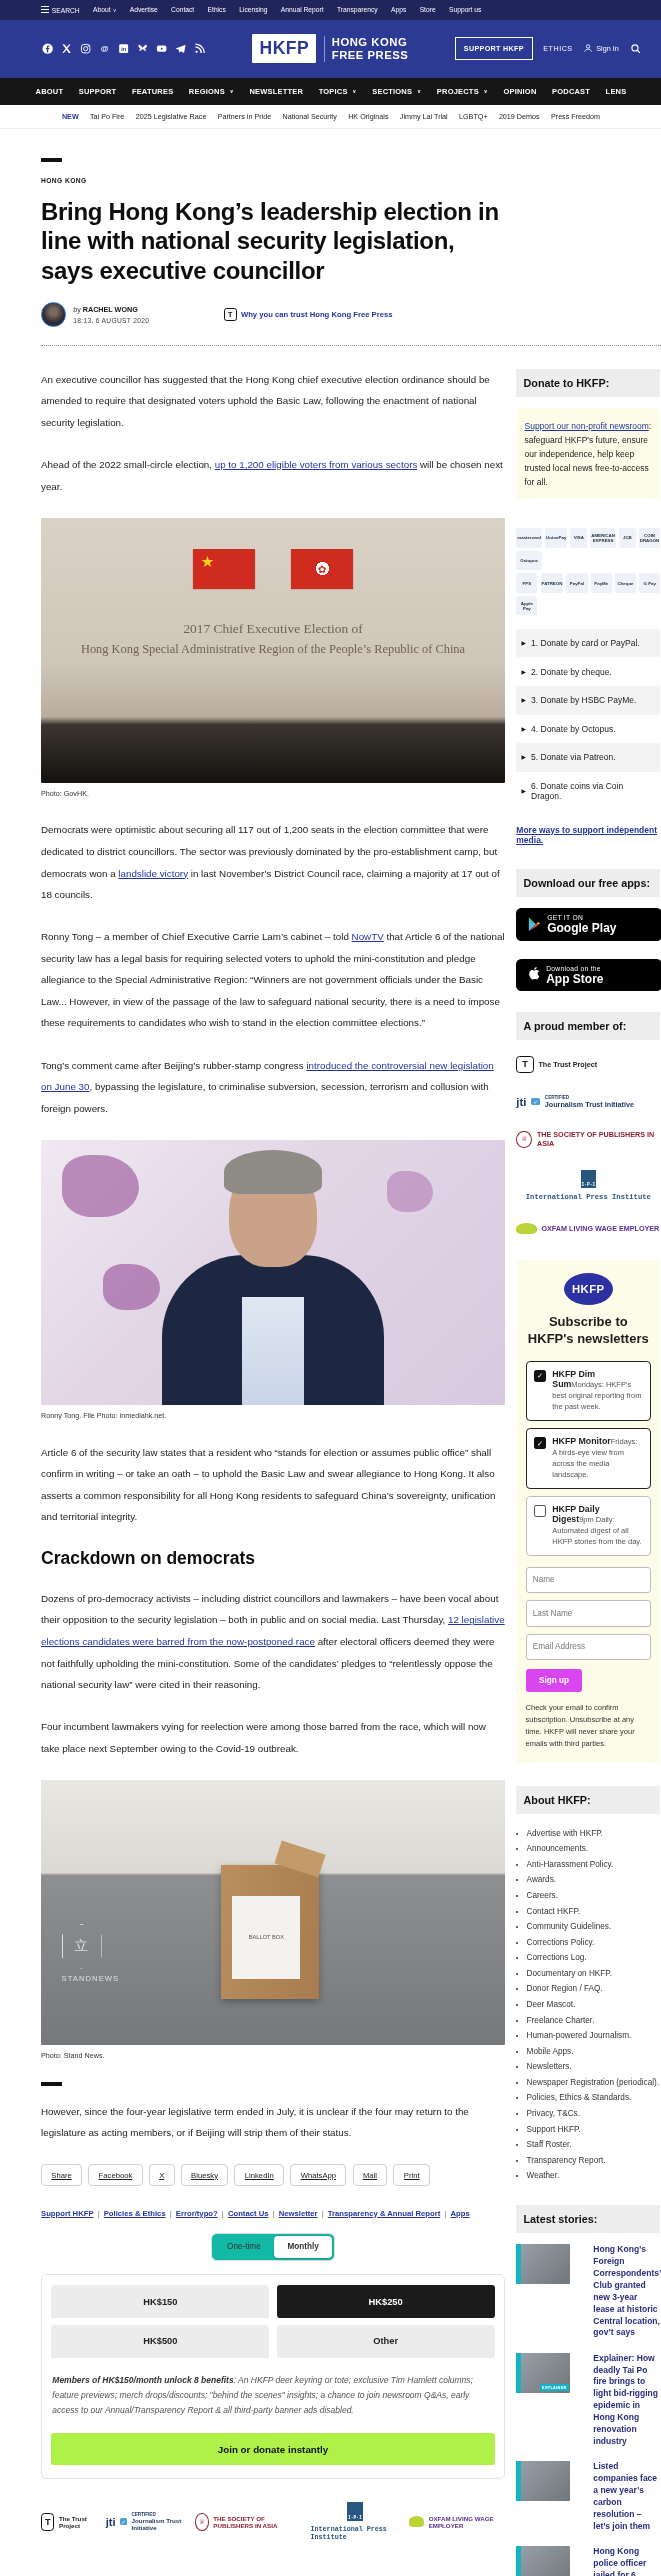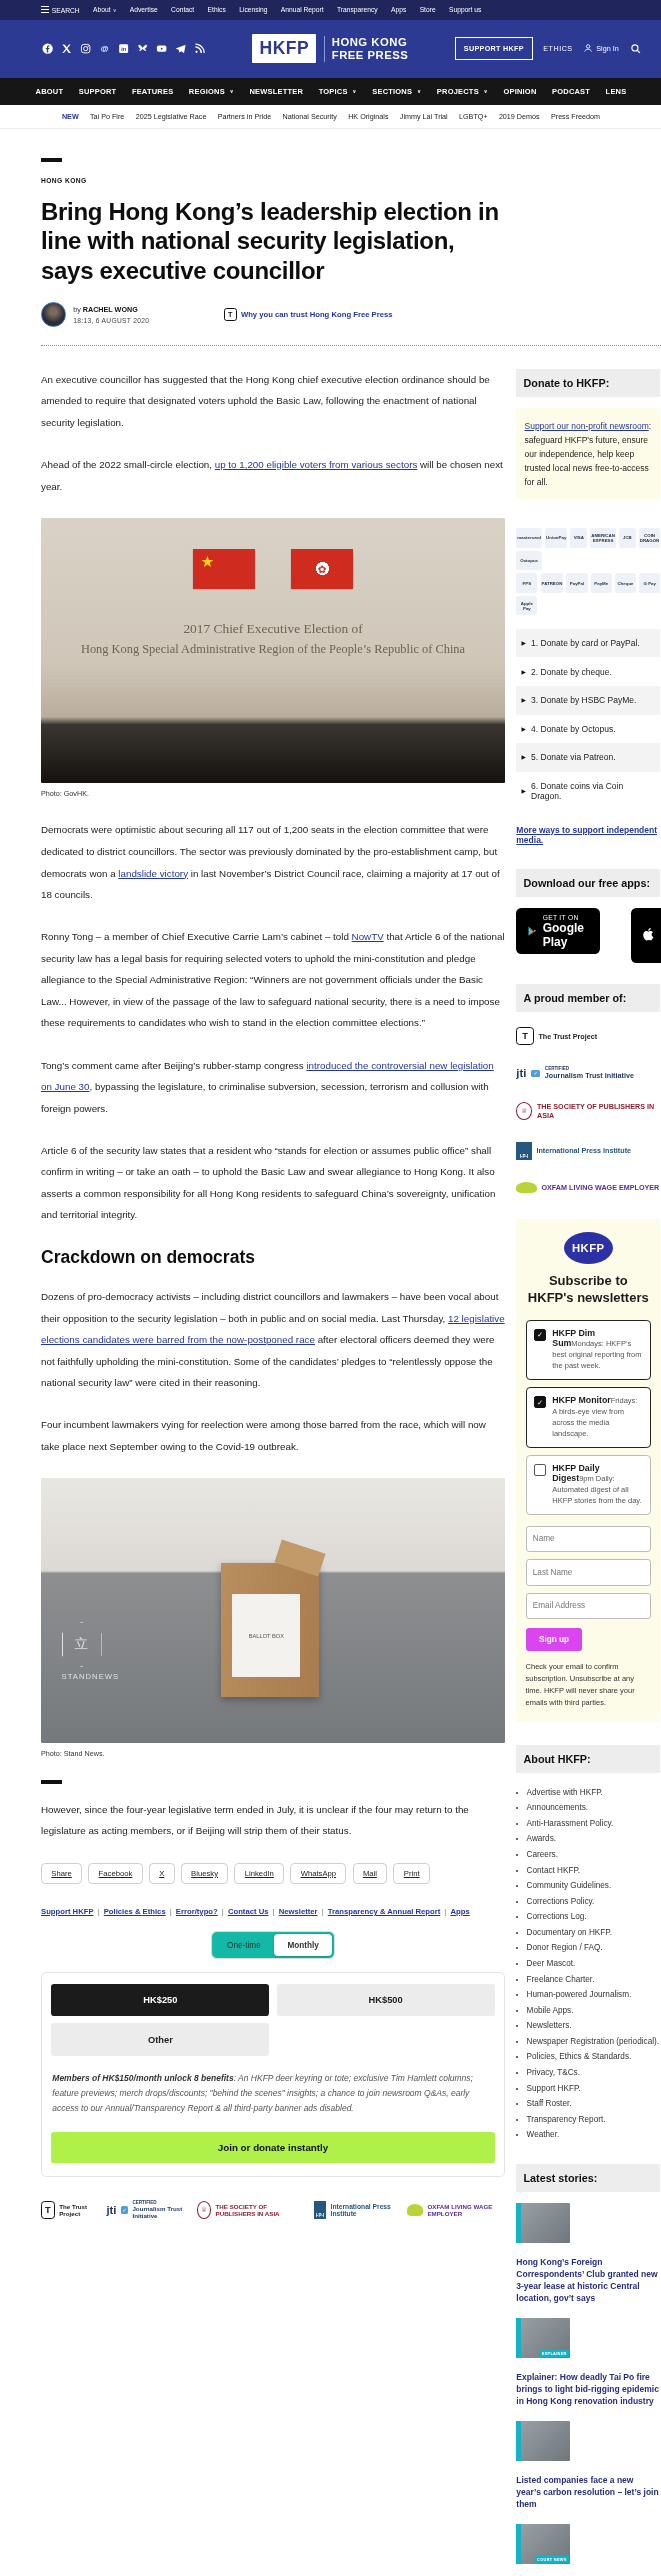--- a/index.html
+++ b/index.html
@@ -99,62 +99,62 @@
   .joinbtn{display:block;width:100%;background:#aff148;border:none;border-radius:3.1px;padding:10.3px 0;font-size:9.8px;font-weight:800;color:#111;cursor:pointer;font-family:inherit;}
   
   .memrow{display:flex;align-items:center;justify-content:space-between;margin:23px 0 20.6px;gap:9.3px;}
   .memitem{display:flex;align-items:center;gap:4.6px;font-size:6.2px;font-weight:700;color:#222;}
   .tsq{width:15.5px;height:15.5px;border:1.5px solid #111;border-radius:3.6px;display:flex;align-items:center;justify-content:center;font-weight:800;font-size:9.3px;}
   .jti{color:#1c355e;font-weight:800;font-size:11.3px;}
   .jtichk{width:9.3px;height:7.2px;background:#4d9fd6;border-radius:1.5px;color:#fff;font-size:5.2px;display:inline-flex;align-items:center;justify-content:center;}
   .sopacirc{width:15.5px;height:15.5px;border:1px solid #8c1f2f;border-radius:50%;color:#8c1f2f;display:flex;align-items:center;justify-content:center;font-size:6.7px;}
   .sopa{color:#8c1f2f;}
   .ipisq{width:15.5px;height:17.5px;background:#27567e;color:#fff;font-size:4.6px;display:flex;align-items:flex-end;justify-content:center;padding-bottom:1px;}
-  .ipi{color:#27567e;font-family:Liberation Sans, sans-serif;font-size:6.7px;}
+  .ipi{color:#27567e;font-family:Liberation Mono, monospace;font-size:6.7px;flex-direction:column;}
   .oxblob{width:20.6px;height:11.3px;background:#b8d436;border-radius:50% 50% 30% 30%;}
   .oxfam{color:#5b2d8e;}
   .appbadge{background:#000;color:#fff;border-radius:5.2px;display:flex;align-items:center;gap:6.2px;padding:5.2px 11.3px;width:144px;cursor:pointer;}
   .appbadge .t1{font-size:6.7px;letter-spacing:0.3px;}
   .appbadge .t2{font-size:14px;font-weight:700;line-height:1.1;}
   .apl{font-size:17.5px;line-height:1;}
   .ptile{background:#eef2f8;border-radius:4.1px;height:30px;display:flex;align-items:center;justify-content:center;font-size:6.2px;font-weight:800;color:#234;text-align:center;padding:1px;}
   
   .sbhead{background:#ededed;font-weight:800;font-size:10.8px;color:#111;padding:8.2px 7.2px;margin:0 0 11.3px;}
   .sb-module{margin-bottom:20.6px;}
   .yellowbox{background:#fdfce8;padding:10.3px 8.2px;font-size:8.5px;line-height:1.65;color:#222;margin-bottom:29px;}
   .yellowbox .ylink{color:#2336a0;text-decoration:underline;cursor:pointer;}
   .sb-paygrid{display:grid;grid-template-columns:repeat(6,1fr);gap:3.1px;margin-bottom:13.4px;}
   .sb-paygrid .ptile{height:17.5px;font-size:4.4px;border-radius:2.6px;}
   .donatelist{margin:0 0 12.4px;}
   .drow{display:flex;align-items:center;gap:5.2px;font-size:8.5px;color:#222;padding:9.3px 5.2px;cursor:pointer;}
   .drow:nth-child(odd){background:#f3f3f3;}
   .drow .arr{font-size:5.7px;color:#111;}
   .moreways{color:#2336a0;font-weight:700;text-decoration:underline;font-size:8.5px;cursor:pointer;display:inline-block;margin:2.1px 0 3.1px;}
-  .sb-apps{display:flex;flex-direction:row;gap:31px;align-items:flex-start;margin-bottom:7.2px;}
+  .sb-apps{display:flex;flex-direction:column;gap:18px;align-items:flex-start;margin-bottom:7.2px;}
   .sb-apps .appbadge{width:123px;}
   .sb-members{display:flex;flex-direction:column;gap:21.6px;padding:4.1px 0 5.2px;}
   .sb-members .memitem{font-size:7.2px;}
   
   .nlbox{background:#fdfce8;padding:13.4px 9.3px;margin-bottom:23px;}
   .nl-logo{width:49px;height:32px;background:#2c32a3;border-radius:50%;color:#fff;display:flex;align-items:center;justify-content:center;font-weight:800;font-size:11.3px;letter-spacing:0.5px;margin:0 auto 9.3px;}
   .nl-title{text-align:center;font-size:13px;font-weight:800;line-height:1.3;margin-bottom:12.4px;}
   .nl-opt{background:#fff;border:0.5px solid #bbb;border-radius:4.1px;padding:7.2px;display:flex;gap:6.2px;margin-bottom:7.2px;cursor:pointer;}
   .nl-opt.checked{border:1px solid #222;}
   .cb{width:10.3px;height:10.3px;border:1px solid #555;border-radius:2.1px;background:#fff;flex:0 0 auto;margin-top:1px;color:#fff;font-size:7.2px;display:flex;align-items:center;justify-content:center;}
   .nl-opt.checked .cb{background:#111;border-color:#111;}
   .nl-name{font-weight:800;font-size:8.8px;margin-bottom:2.1px;}
   .nl-desc{font-size:7.5px;color:#555;line-height:1.45;}
   .nl-input{width:100%;box-sizing:border-box;border:0.5px solid #bbb;border-radius:3.1px;padding:7.7px 6.2px;font-size:8.2px;color:#333;background:#fff;margin:3.6px 0;font-family:inherit;}
   .signup{background:#d946ef;color:#fff;border:none;border-radius:3.1px;font-weight:800;font-size:8.2px;padding:7.2px 13.4px;margin:5.2px 0 9.3px;cursor:pointer;font-family:inherit;}
   .nl-note{font-size:7.5px;color:#333;line-height:1.6;}
   
   .aboutlist{margin:0;padding-left:10.3px;color:#333;}
   .aboutlist li{font-size:8.2px;line-height:1.9;cursor:pointer;}
   
-  .story{display:flex;gap:14px;margin-bottom:13.4px;cursor:pointer;flex-direction:column;}
+  .story{display:flex;gap:23px;margin-bottom:13.4px;cursor:pointer;}
   .sthumb{width:54px;height:40px;flex:0 0 auto;background:linear-gradient(135deg,#9aa2a8,#6f767c);position:relative;border-radius:1px;}
   .sthumb::before{content:"";position:absolute;left:0;top:0;bottom:0;width:5.2px;background:#14b2c7;}
   .sbadge{position:absolute;right:1.5px;bottom:1.5px;background:#14b2c7;color:#fff;font-size:3.9px;font-weight:800;padding:1px 2.1px;letter-spacing:0.3px;}
   .shead{font-size:8.5px;font-weight:700;color:#272e7d;line-height:1.4;}
 </style>
 </head>
 <body>
 
 <div class="utilbar">
   <span class="uitem"><span class="burger"></span><span>SEARCH</span></span>
@@ -346,20 +346,32 @@
             <div class="en2">Hong Kong Special Administrative Region of the People’s Republic of China</div>
           </div>
         </div>
         <figcaption class="caption">Photo: GovHK.</figcaption>
       </figure>
 
       <p class="para"><span>Democrats were optimistic about securing all 117 out of 1,200 seats in the election committee that were dedicated to district councillors. The sector was previously dominated by the pro-establishment camp, but democrats won a </span><span class="ilink">landslide victory</span><span> in last November’s District Council race, claiming a majority at 17 out of 18 councils.</span></p>
       <p class="para"><span>Ronny Tong – a member of Chief Executive Carrie Lam’s cabinet – told </span><span class="ilink">NowTV</span><span> that Article 6 of the national security law has a legal basis for requiring selected voters to uphold the mini-constitution and pledge allegiance to the Special Administrative Region: “Winners are not government officials under the Basic Law... However, in view of the passage of the law to safeguard national security, there is a need to impose these requirements to candidates who wish to stand in the election committee elections.”</span></p>
       <p class="para"><span>Tong’s comment came after Beijing’s rubber-stamp congress </span><span class="ilink">introduced the controversial new legislation on June 30</span><span>, bypassing the legislature, to criminalise subversion, secession, terrorism and collusion with foreign powers.</span></p>
 
+      <figure class="figure" style="margin:0;">
+        <div class="ph ph2">
+          <span class="blotch" style="left:20.6px;top:15.5px;width:77px;height:62px;"></span>
+          <span class="blotch" style="left:62px;top:124px;width:57px;height:46px;"></span>
+          <span class="blotch" style="right:72px;top:31px;width:46px;height:41px;opacity:.35;"></span>
+          <div class="suit"></div>
+            <div class="shirt"></div>
+            <div class="head2"></div>
+            <div class="hair"></div>
+        </div>
+        <figcaption class="caption">Ronny Tong. File Photo: inmediahk.net.</figcaption>
+      </figure>
 
       <p class="para"><span>Article 6 of the security law states that a resident who “stands for election or assumes public office” shall confirm in writing – or take an oath – to uphold the Basic Law and swear allegiance to Hong Kong. It also asserts a common responsibility for all Hong Kong residents to safeguard China’s sovereignty, unification and territorial integrity.</span></p>
 
       <h2 class="sub">Crackdown on democrats</h2>
 
       <p class="para"><span>Dozens of pro-democracy activists – including district councillors and lawmakers – have been vocal about their opposition to the security legislation – both in public and on social media. Last Thursday, </span><span class="ilink">12 legislative elections candidates were barred from the now-postponed race</span><span> after electoral officers deemed they were not faithfully upholding the mini-constitution. Some of the candidates’ pledges to “relentlessly oppose the national security law” were cited in their reasoning.</span></p>
       <p class="para"><span>Four incumbent lawmakers vying for reelection were among those barred from the race, which will now take place next September owing to the Covid-19 outbreak.</span></p>
 
       <figure class="figure" style="margin:0;">
         <div class="ph ph3">
@@ -392,20 +404,21 @@
 
       <div class="toggle">
         <span class="togglebox">
           <span class="topt">One-time</span>
           <span class="topt active">Monthly</span>
         </span>
       </div>
 
       <div class="amountbox">
         <div class="amounts">
+            <div class="amt">HK$150</div>
             <div class="amt amount-active">HK$250</div>
             <div class="amt">HK$500</div>
             <div class="amt">Other</div>
           </div>
         <p class="benefits"><b><i>Members of HK$150/month unlock 8 benefits</i></b><span>: An HKFP deer keyring or tote; exclusive Tim Hamlett columns; feature previews; merch drops/discounts; "behind the scenes" insights; a chance to join newsroom Q&amp;As, early access to our Annual/Transparency Report &amp; all third-party banner ads disabled.</span></p>
         <button class="joinbtn">Join or donate instantly</button>
       </div>
 
       <div class="memrow">
         <span class="memitem">

